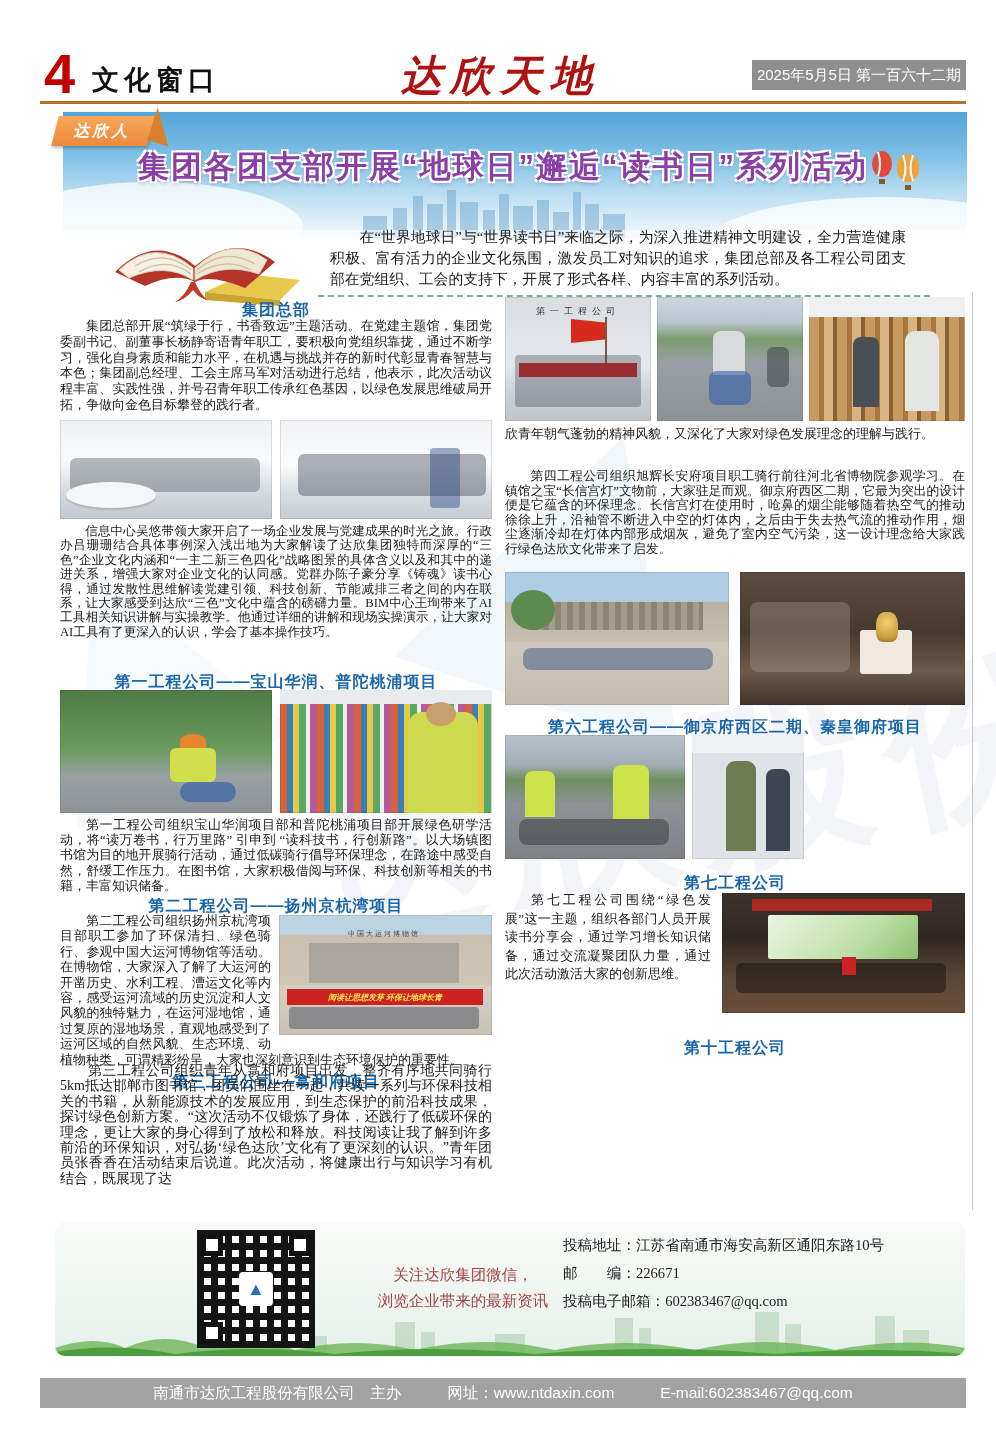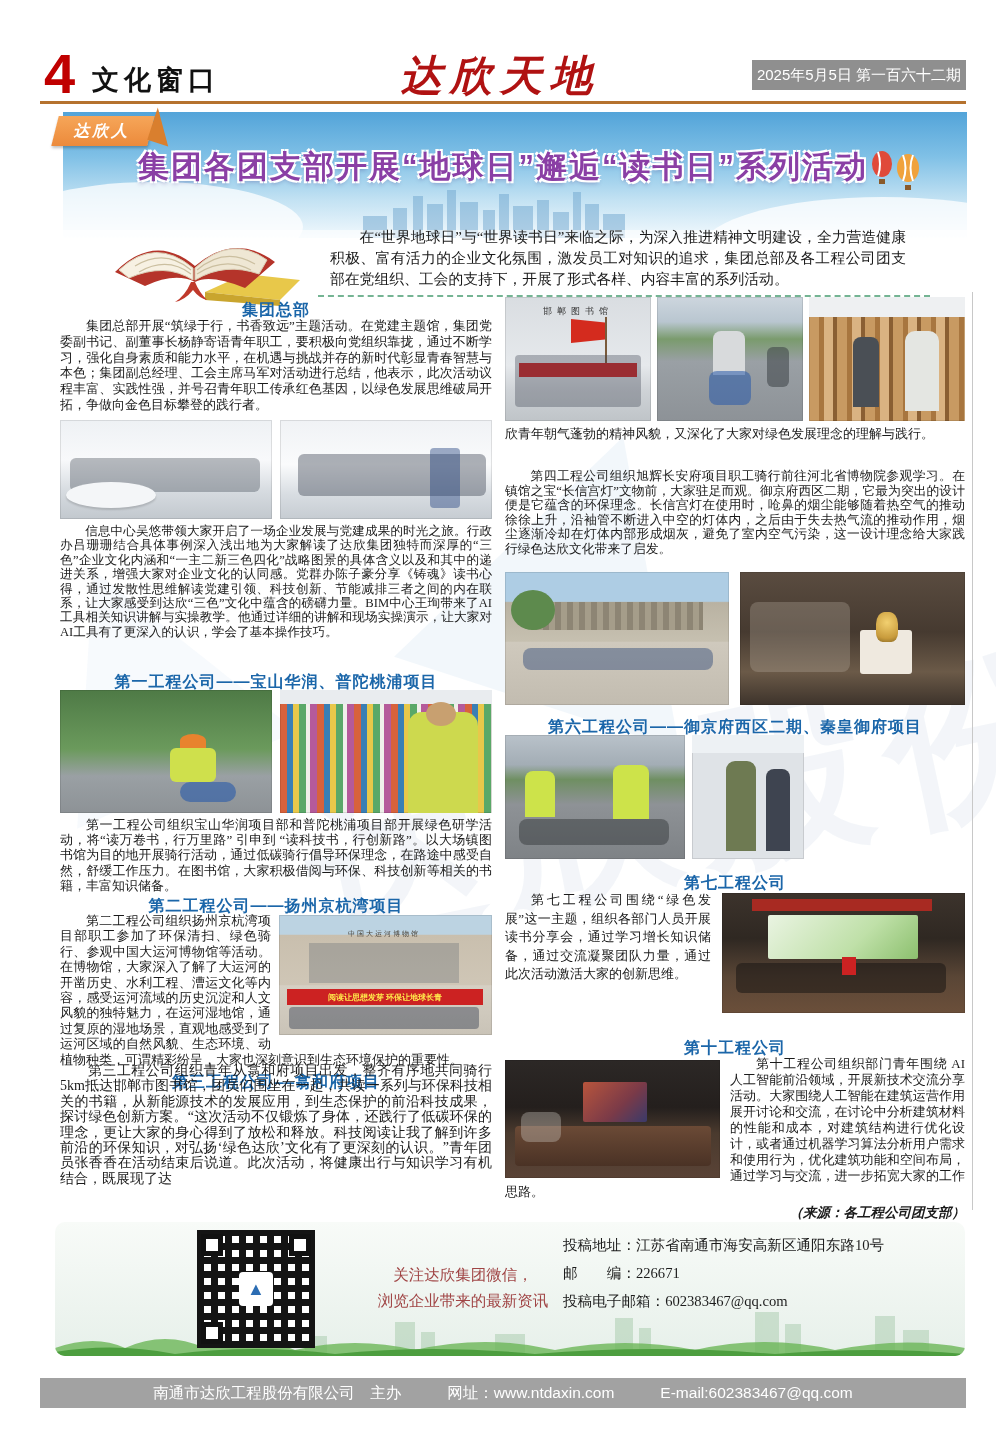--- a/index.html
+++ b/index.html
@@ -157,31 +157,31 @@
     <div style="left:128px;top:22px;width:70px;height:101px;background:#cdd94e;border-radius:14px 14px 0 0;"></div>
     <div style="left:146px;top:12px;width:30px;height:24px;background:#c8a070;border-radius:50%;"></div>
   </div>
   <div class="abs para" style="left:60px;top:817px;width:432px;line-height:15.2px;">第一工程公司组织宝山华润项目部和普陀桃浦项目部开展绿色研学活动，将“读万卷书，行万里路” 引申到 “读科技书，行创新路”。以大场镇图书馆为目的地开展骑行活动，通过低碳骑行倡导环保理念，在路途中感受自然，舒缓工作压力。在图书馆，大家积极借阅与环保、科技创新等相关的书籍，丰富知识储备。</div>
 
   <div class="abs h-blue" style="left:60px;top:896px;width:432px;">第二工程公司——扬州京杭湾项目</div>
   <div class="abs" style="left:60px;top:913px;width:432px;">
     <div class="ph" style="float:right;position:relative;width:213px;height:120px;margin:2px 0 4px 8px;background:linear-gradient(180deg,#bcd3e2 0%,#bcd3e2 16%,#c9bfae 17%,#cfc6b6 58%,#d6d0c4 59%,#c9c3b7 100%);">
       <div style="left:40px;top:14px;width:130px;height:10px;text-align:center;font-size:7px;letter-spacing:2px;color:#4a4338;">中国大运河博物馆</div>
       <div style="left:30px;top:28px;width:150px;height:40px;background:rgba(90,100,110,.30);"></div>
-      <div style="left:8px;top:74px;width:196px;height:16px;background:#cc2222;display:flex;align-items:center;justify-content:center;font-size:8px;font-weight:bold;color:#ffe84a;white-space:nowrap;overflow:hidden;">阅读让思想发芽 环保让地球长青</div>
+      <div style="left:8px;top:74px;width:196px;height:16px;background:#cc2222;display:flex;align-items:center;justify-content:center;font-size:8px;font-weight:bold;color:#ffe84a;white-space:nowrap;overflow:hidden;font-style:italic;">阅读让思想发芽 环保让地球长青</div>
       <div style="left:10px;top:92px;width:190px;height:22px;background:rgba(55,65,85,.45);border-radius:4px;"></div>
     </div>
     <div class="para" style="line-height:15.4px;">第二工程公司组织扬州京杭湾项目部职工参加了环保清扫、绿色骑行、参观中国大运河博物馆等活动。在博物馆，大家深入了解了大运河的开凿历史、水利工程、漕运文化等内容，感受运河流域的历史沉淀和人文风貌的独特魅力，在运河湿地馆，通过复原的湿地场景，直观地感受到了运河区域的自然风貌、生态环境、动植物种类，可谓精彩纷呈，大家也深刻意识到生态环境保护的重要性。</div>
   </div>
 
   <div class="abs h-blue" style="left:60px;top:1072px;width:432px;font-family:Liberation Mono, monospace;">第三工程公司——翕和府项目</div>
   <div class="abs para" style="left:60px;top:1063px;width:432px;font-size:14px;line-height:15.4px;">第三工程公司组织青年从翕和府项目出发，整齐有序地共同骑行5km抵达邯郸市图书馆，团员们围坐在一起，共读一系列与环保科技相关的书籍，从新能源技术的发展应用，到生态保护的前沿科技成果，探讨绿色创新方案。“这次活动不仅锻炼了身体，还践行了低碳环保的理念，更让大家的身心得到了放松和释放。科技阅读让我了解到许多前沿的环保知识，对弘扬‘绿色达欣’文化有了更深刻的认识。”青年团员张香香在活动结束后说道。此次活动，将健康出行与知识学习有机结合，既展现了达</div>
 
   <div class="abs ph" style="left:505px;top:297px;width:146px;height:124px;background:linear-gradient(180deg,#d9dde1 0%,#e6e9ec 55%,#cfd3d7 75%,#bfc4c8 100%);">
-    <div style="left:14px;top:8px;width:118px;height:12px;text-align:center;font-size:9px;letter-spacing:5px;color:#333;">邯郸图书馆</div>
+    <div style="left:14px;top:8px;width:118px;height:12px;text-align:center;font-size:9px;letter-spacing:5px;color:#333;">第一工程公司</div>
     <div style="left:66px;top:22px;width:34px;height:24px;background:#d42b1e;clip-path:polygon(0 0,100% 15%,100% 85%,0 100%);"></div>
     <div style="left:100px;top:20px;width:2px;height:60px;background:#7a5a3a;"></div>
     <div style="left:14px;top:66px;width:118px;height:14px;background:#cc2222;"></div>
     <div style="left:10px;top:58px;width:126px;height:52px;background:rgba(60,66,80,.35);border-radius:4px;"></div>
   </div>
   <div class="abs ph" style="left:657px;top:297px;width:146px;height:124px;background:linear-gradient(180deg,#cdd6de 0%,#b9c6d0 20%,#7a9b6d 34%,#9aa0a5 52%,#8d9297 100%);">
     <div style="left:56px;top:34px;width:32px;height:44px;background:#d8dadc;border-radius:8px 8px 0 0;"></div>
     <div style="left:52px;top:74px;width:42px;height:34px;background:rgba(40,90,170,.55);border-radius:8px;"></div>
     <div style="left:110px;top:50px;width:22px;height:40px;background:rgba(50,55,60,.5);border-radius:6px;"></div>
   </div>
@@ -220,29 +220,20 @@
   <div class="abs h-blue" style="left:505px;top:873px;width:460px;">第七工程公司</div>
   <div class="abs para" style="left:505px;top:891px;width:206px;line-height:18.6px;">第七工程公司围绕“绿色发展”这一主题，组织各部门人员开展读书分享会，通过学习增长知识储备，通过交流凝聚团队力量，通过此次活动激活大家的创新思维。</div>
   <div class="abs ph" style="left:722px;top:893px;width:243px;height:120px;background:linear-gradient(180deg,#3c332c 0%,#2f2822 38%,#5a4636 70%,#6b4f3a 100%);">
     <div style="left:30px;top:6px;width:180px;height:12px;background:#a82a22;"></div>
     <div style="left:46px;top:22px;width:150px;height:44px;background:linear-gradient(135deg,#eaf4e2 0%,#bfe0a8 60%,#8cc06e 100%);border-radius:2px;"></div>
     <div style="left:14px;top:70px;width:210px;height:30px;background:rgba(25,22,20,.55);border-radius:6px;"></div>
     <div style="left:120px;top:64px;width:14px;height:18px;background:#cc2222;"></div>
   </div>
 
   <div class="abs h-blue" style="left:505px;top:1038px;width:460px;">第十工程公司</div>
-  <div class="abs" style="left:505px;top:1056px;width:460px;">
-    <div class="ph" style="float:left;position:relative;width:215px;height:118px;margin:4px 10px 4px 0;background:linear-gradient(180deg,#2c2826 0%,#241f1d 40%,#4a3a2e 62%,#5a4336 100%);">
-      <div style="left:78px;top:22px;width:64px;height:40px;background:linear-gradient(135deg,#b8553c 0%,#7a3a48 60%,#3a3a6a 100%);border-radius:2px;"></div>
-      <div style="left:10px;top:66px;width:196px;height:40px;background:linear-gradient(180deg,#6b4a36,#4a3225);border-radius:4px;"></div>
-      <div style="left:16px;top:52px;width:40px;height:30px;background:rgba(210,205,200,.35);border-radius:8px;"></div>
-    </div>
-    <div class="para" style="line-height:16px;">第十工程公司组织部门青年围绕 AI 人工智能前沿领域，开展新技术交流分享活动。大家围绕人工智能在建筑运营作用展开讨论和交流，在讨论中分析建筑材料的性能和成本，对建筑结构进行优化设计，或者通过机器学习算法分析用户需求和使用行为，优化建筑功能和空间布局，通过学习与交流，进一步拓宽大家的工作思路。</div>
-    <div style="clear:none;text-align:right;font-size:13.5px;font-weight:bold;font-style:italic;margin-top:4px;">（来源：各工程公司团支部）</div>
-  </div>
 
   <div class="abs contact">
     <svg class="cityline" viewBox="0 0 910 52" preserveAspectRatio="none">
       <g fill="#9fc6a4" opacity="0.45">
         <rect x="340" y="18" width="20" height="34"></rect>
           <rect x="366" y="28" width="14" height="24"></rect>
         <rect x="560" y="14" width="18" height="38"></rect>
           <rect x="584" y="24" width="12" height="28"></rect>
         <rect x="700" y="8" width="24" height="44"></rect>
           <rect x="730" y="20" width="16" height="32"></rect>

